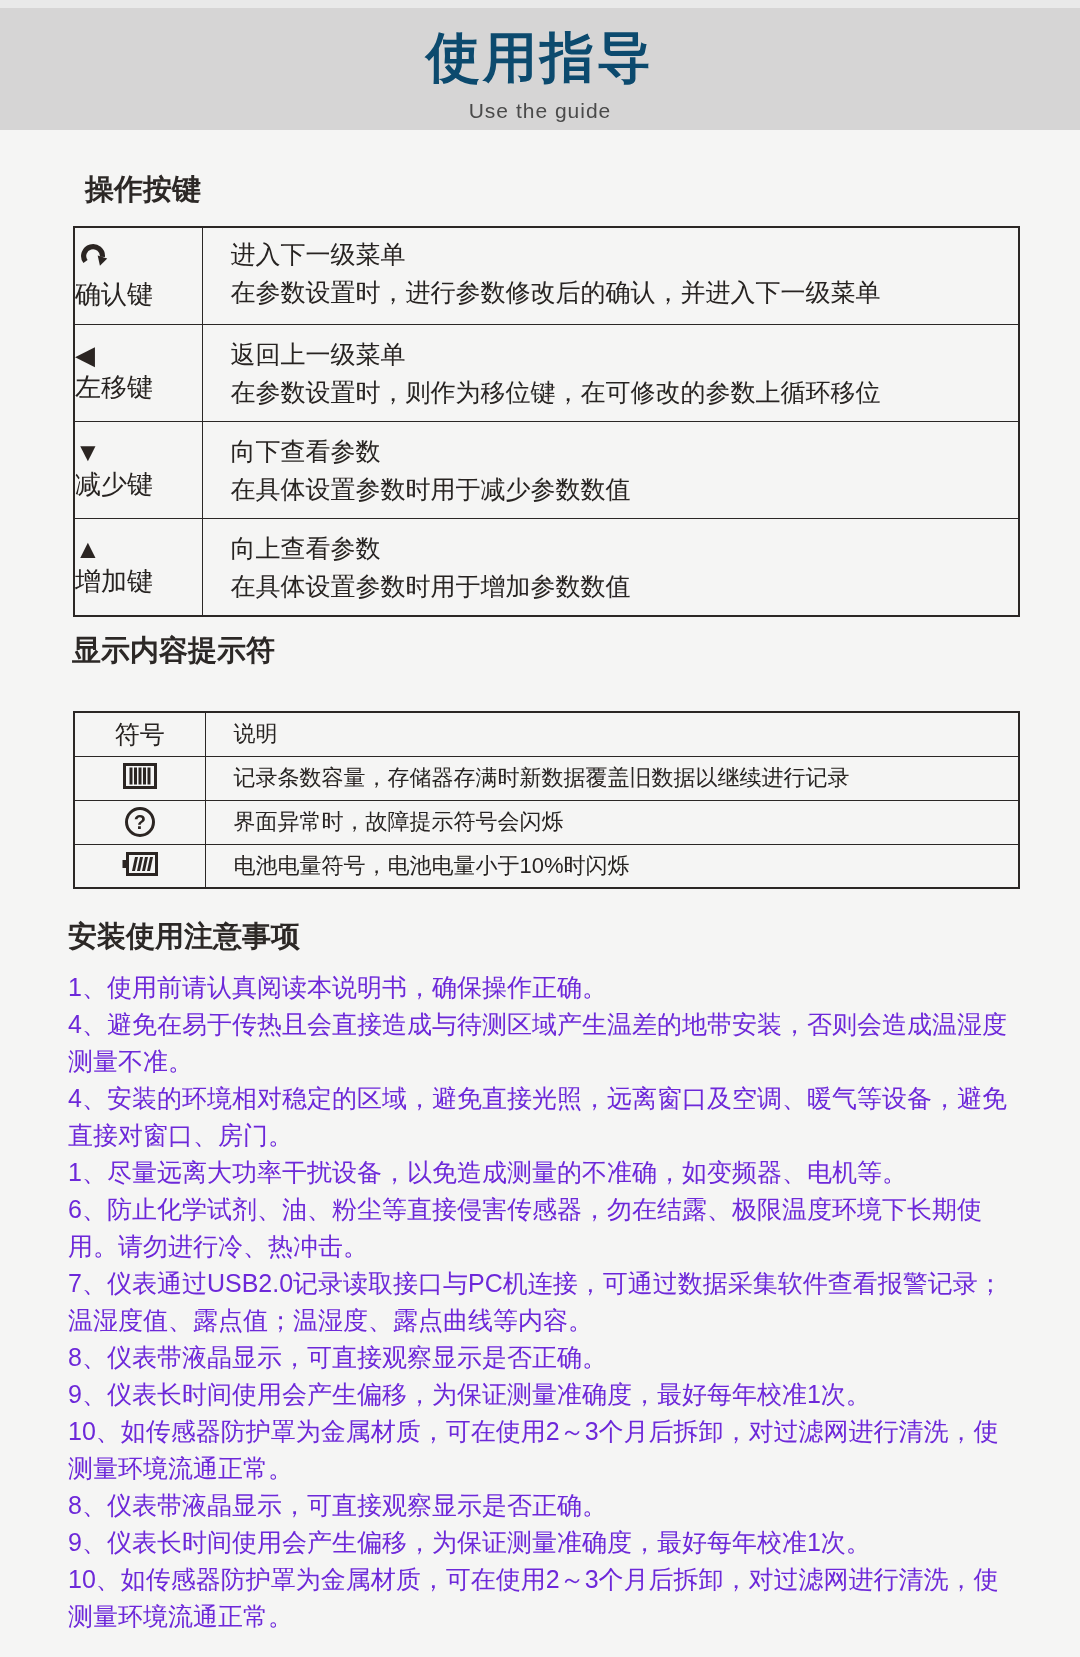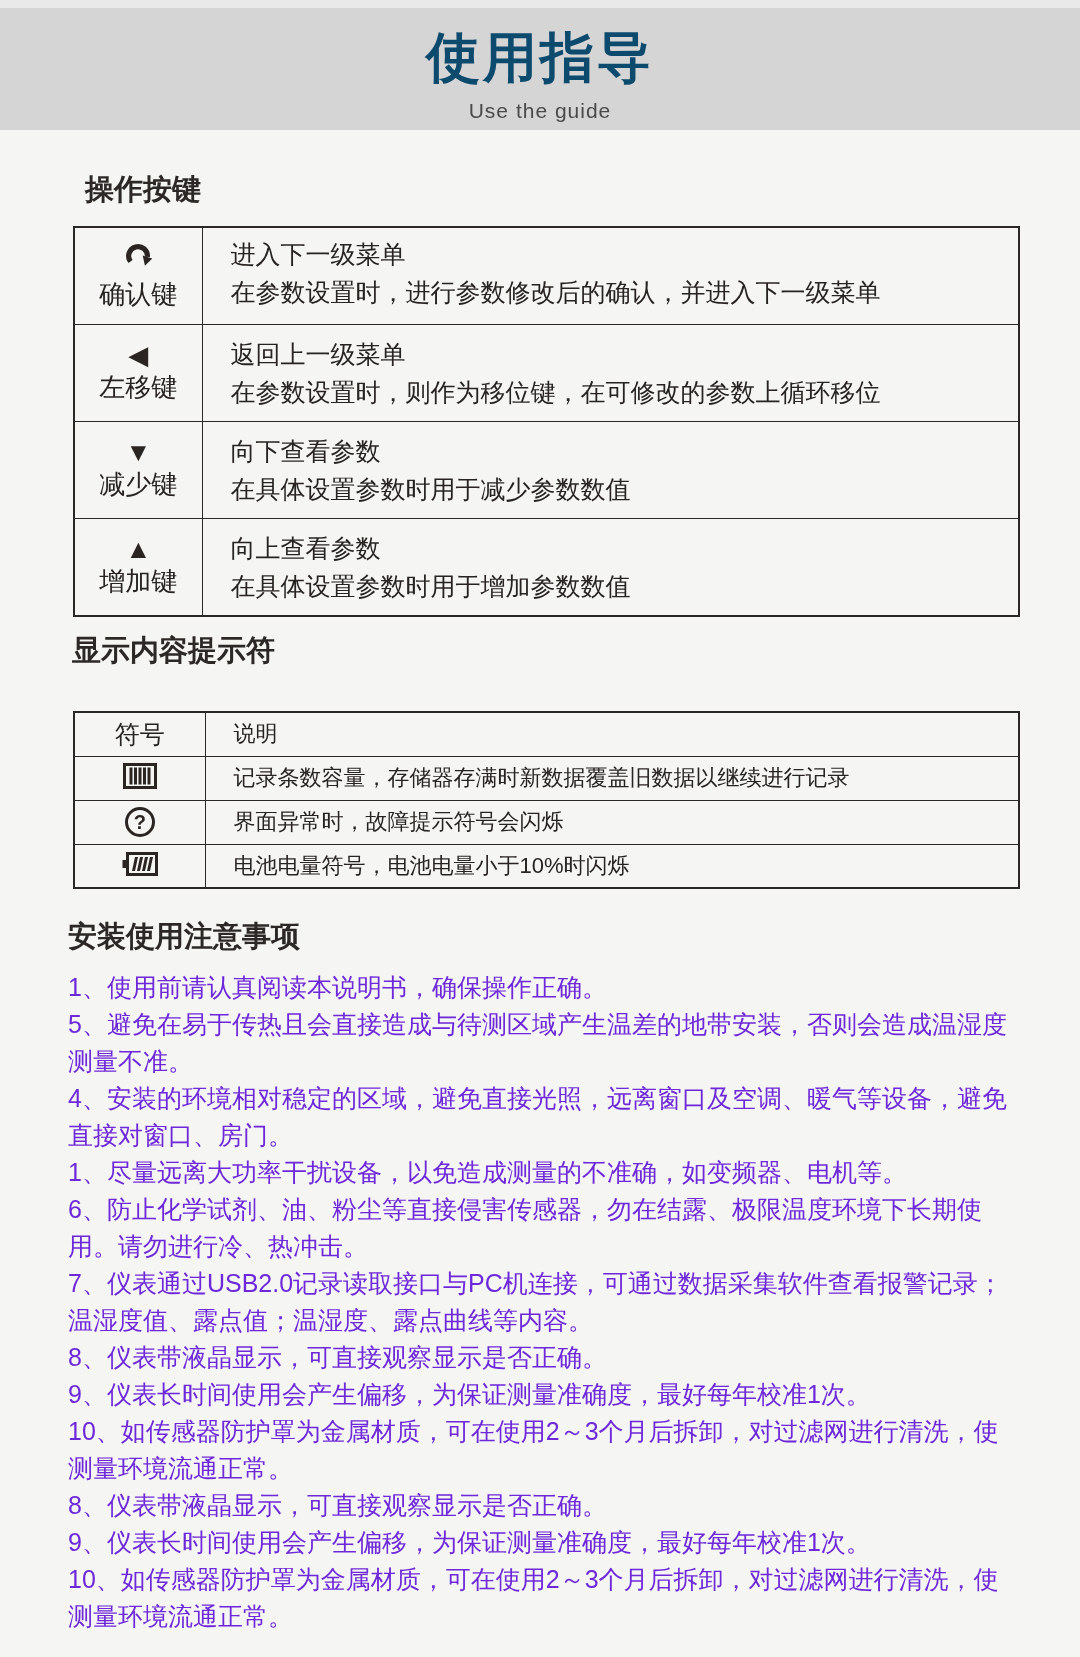--- a/index.html
+++ b/index.html
@@ -19,21 +19,21 @@
   .section-title { font-size:29px; font-weight:600; color:#2c2826; }
   .t1-title { margin:40px 0 16px 25px; }
   .t2-title { margin:14px 0 0 12px; }
   .t3-title { margin:28px 0 0 8px; }
 
   table { border-collapse:collapse; width:947px; margin-left:13px; }
   table, td, th { border:1px solid #2b2725; }
   table { border-width:2px; }
   td, th { background:#f5f5f4; }
 
-  .keys-table td.icon-cell { width:128px; text-align:center; vertical-align:middle; }
+  .keys-table td.icon-cell { width:128px; text-align:left; vertical-align:middle; }
   .keys-table td.desc-cell { padding:10px 20px 10px 28px; vertical-align:middle; }
   .keys-table tr td { height:84px; }
   .keys-table tr:first-child td { height:96px;font-family:Liberation Mono, monospace; }
   .key-label { font-size:26px; color:#272321; margin-top:2px; }
   .desc-line { font-size:25px; line-height:38px; color:#272321; }
   .tri-glyph { font-size:26px; color:#2b2522; line-height:26px; display:block; }
 
   .symbols-table { margin-top:40px; }
   .symbols-table td, .symbols-table th { height:44px; font-weight:normal; }
   .symbols-table .icon-cell { width:131px; text-align:center; vertical-align:middle; }
@@ -158,21 +158,21 @@
         </td>
         <td class="desc-cell">电池电量符号，电池电量小于10%时闪烁</td>
       </tr>
     </tbody>
       </table>
 
     <div class="section-title t3-title">安装使用注意事项</div>
 
     <div class="notes">
       <p>1、使用前请认真阅读本说明书，确保操作正确。</p>
-      <p>5、避免在易于传热且会直接造成与待测区域产生温差的地带安装，否则会造成温湿度测量不准。</p>
+      <p>4、避免在易于传热且会直接造成与待测区域产生温差的地带安装，否则会造成温湿度测量不准。</p>
       <p>4、安装的环境相对稳定的区域，避免直接光照，远离窗口及空调、暖气等设备，避免直接对窗口、房门。</p>
       <p>1、尽量远离大功率干扰设备，以免造成测量的不准确，如变频器、电机等。</p>
       <p>6、防止化学试剂、油、粉尘等直接侵害传感器，勿在结露、极限温度环境下长期使用。请勿进行冷、热冲击。</p>
       <p>7、仪表通过USB2.0记录读取接口与PC机连接，可通过数据采集软件查看报警记录；温湿度值、露点值；温湿度、露点曲线等内容。</p>
       <p>8、仪表带液晶显示，可直接观察显示是否正确。</p>
       <p>9、仪表长时间使用会产生偏移，为保证测量准确度，最好每年校准1次。</p>
       <p>10、如传感器防护罩为金属材质，可在使用2～3个月后拆卸，对过滤网进行清洗，使测量环境流通正常。</p>
       <p>8、仪表带液晶显示，可直接观察显示是否正确。</p>
       <p>9、仪表长时间使用会产生偏移，为保证测量准确度，最好每年校准1次。</p>
       <p>10、如传感器防护罩为金属材质，可在使用2～3个月后拆卸，对过滤网进行清洗，使测量环境流通正常。</p>

